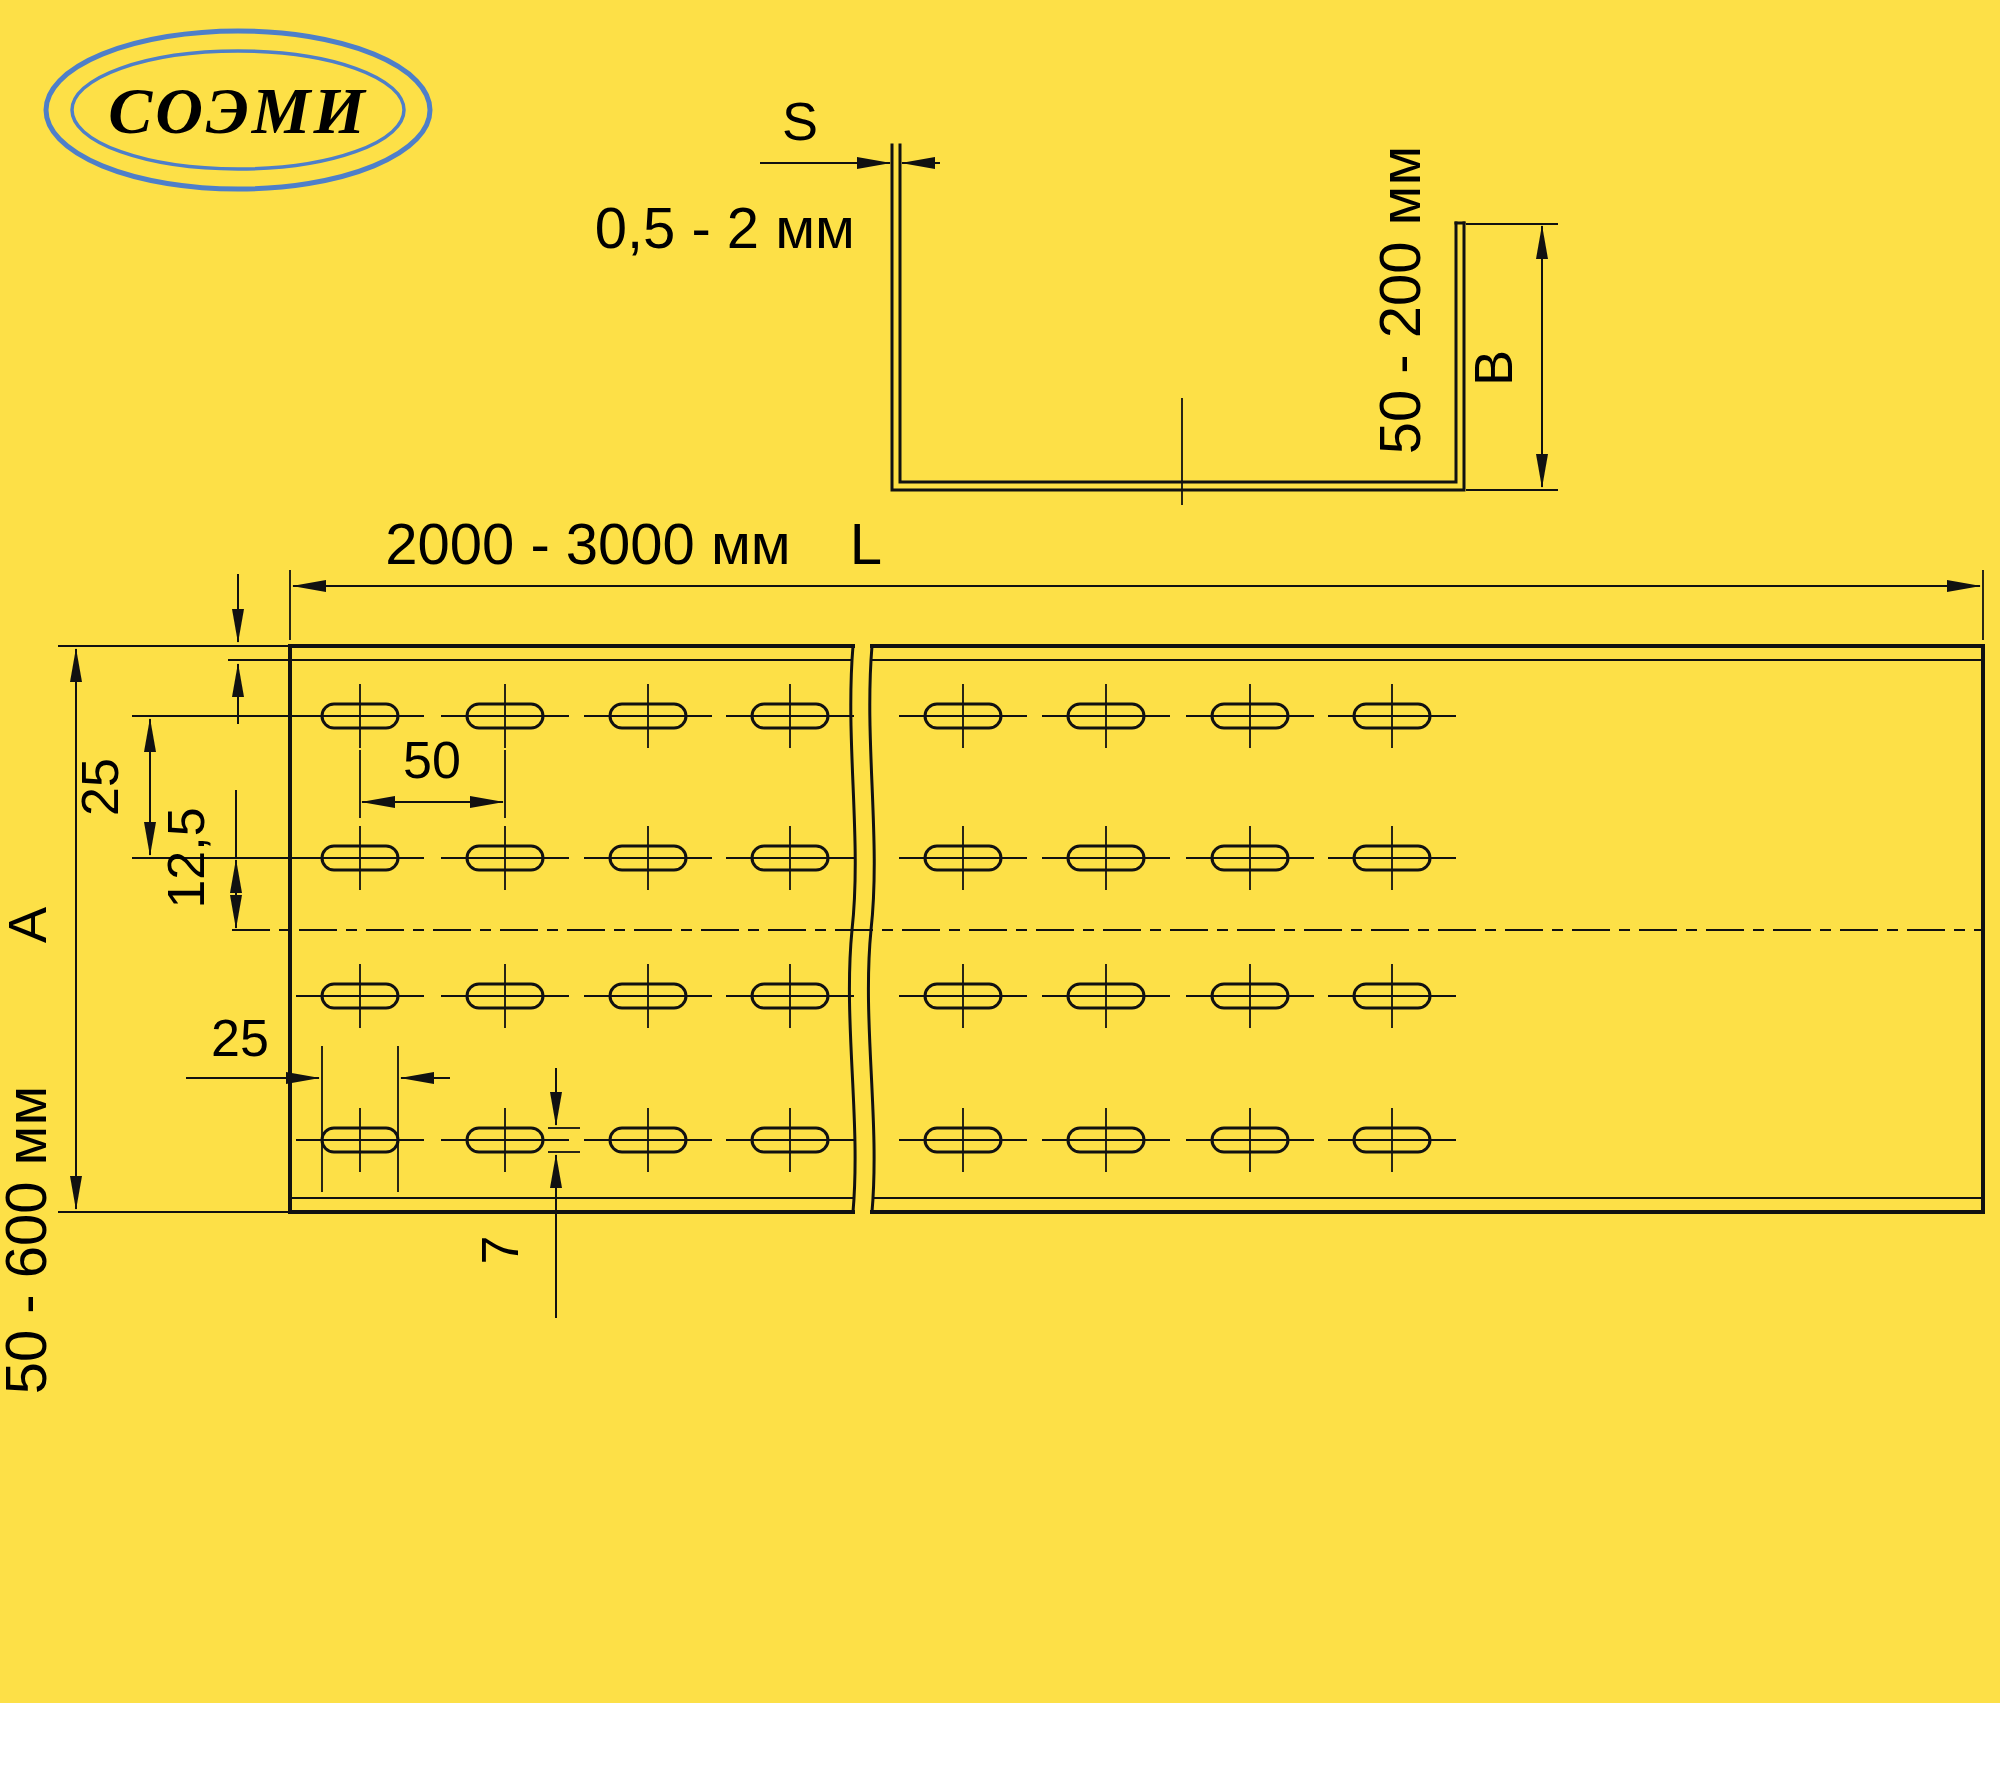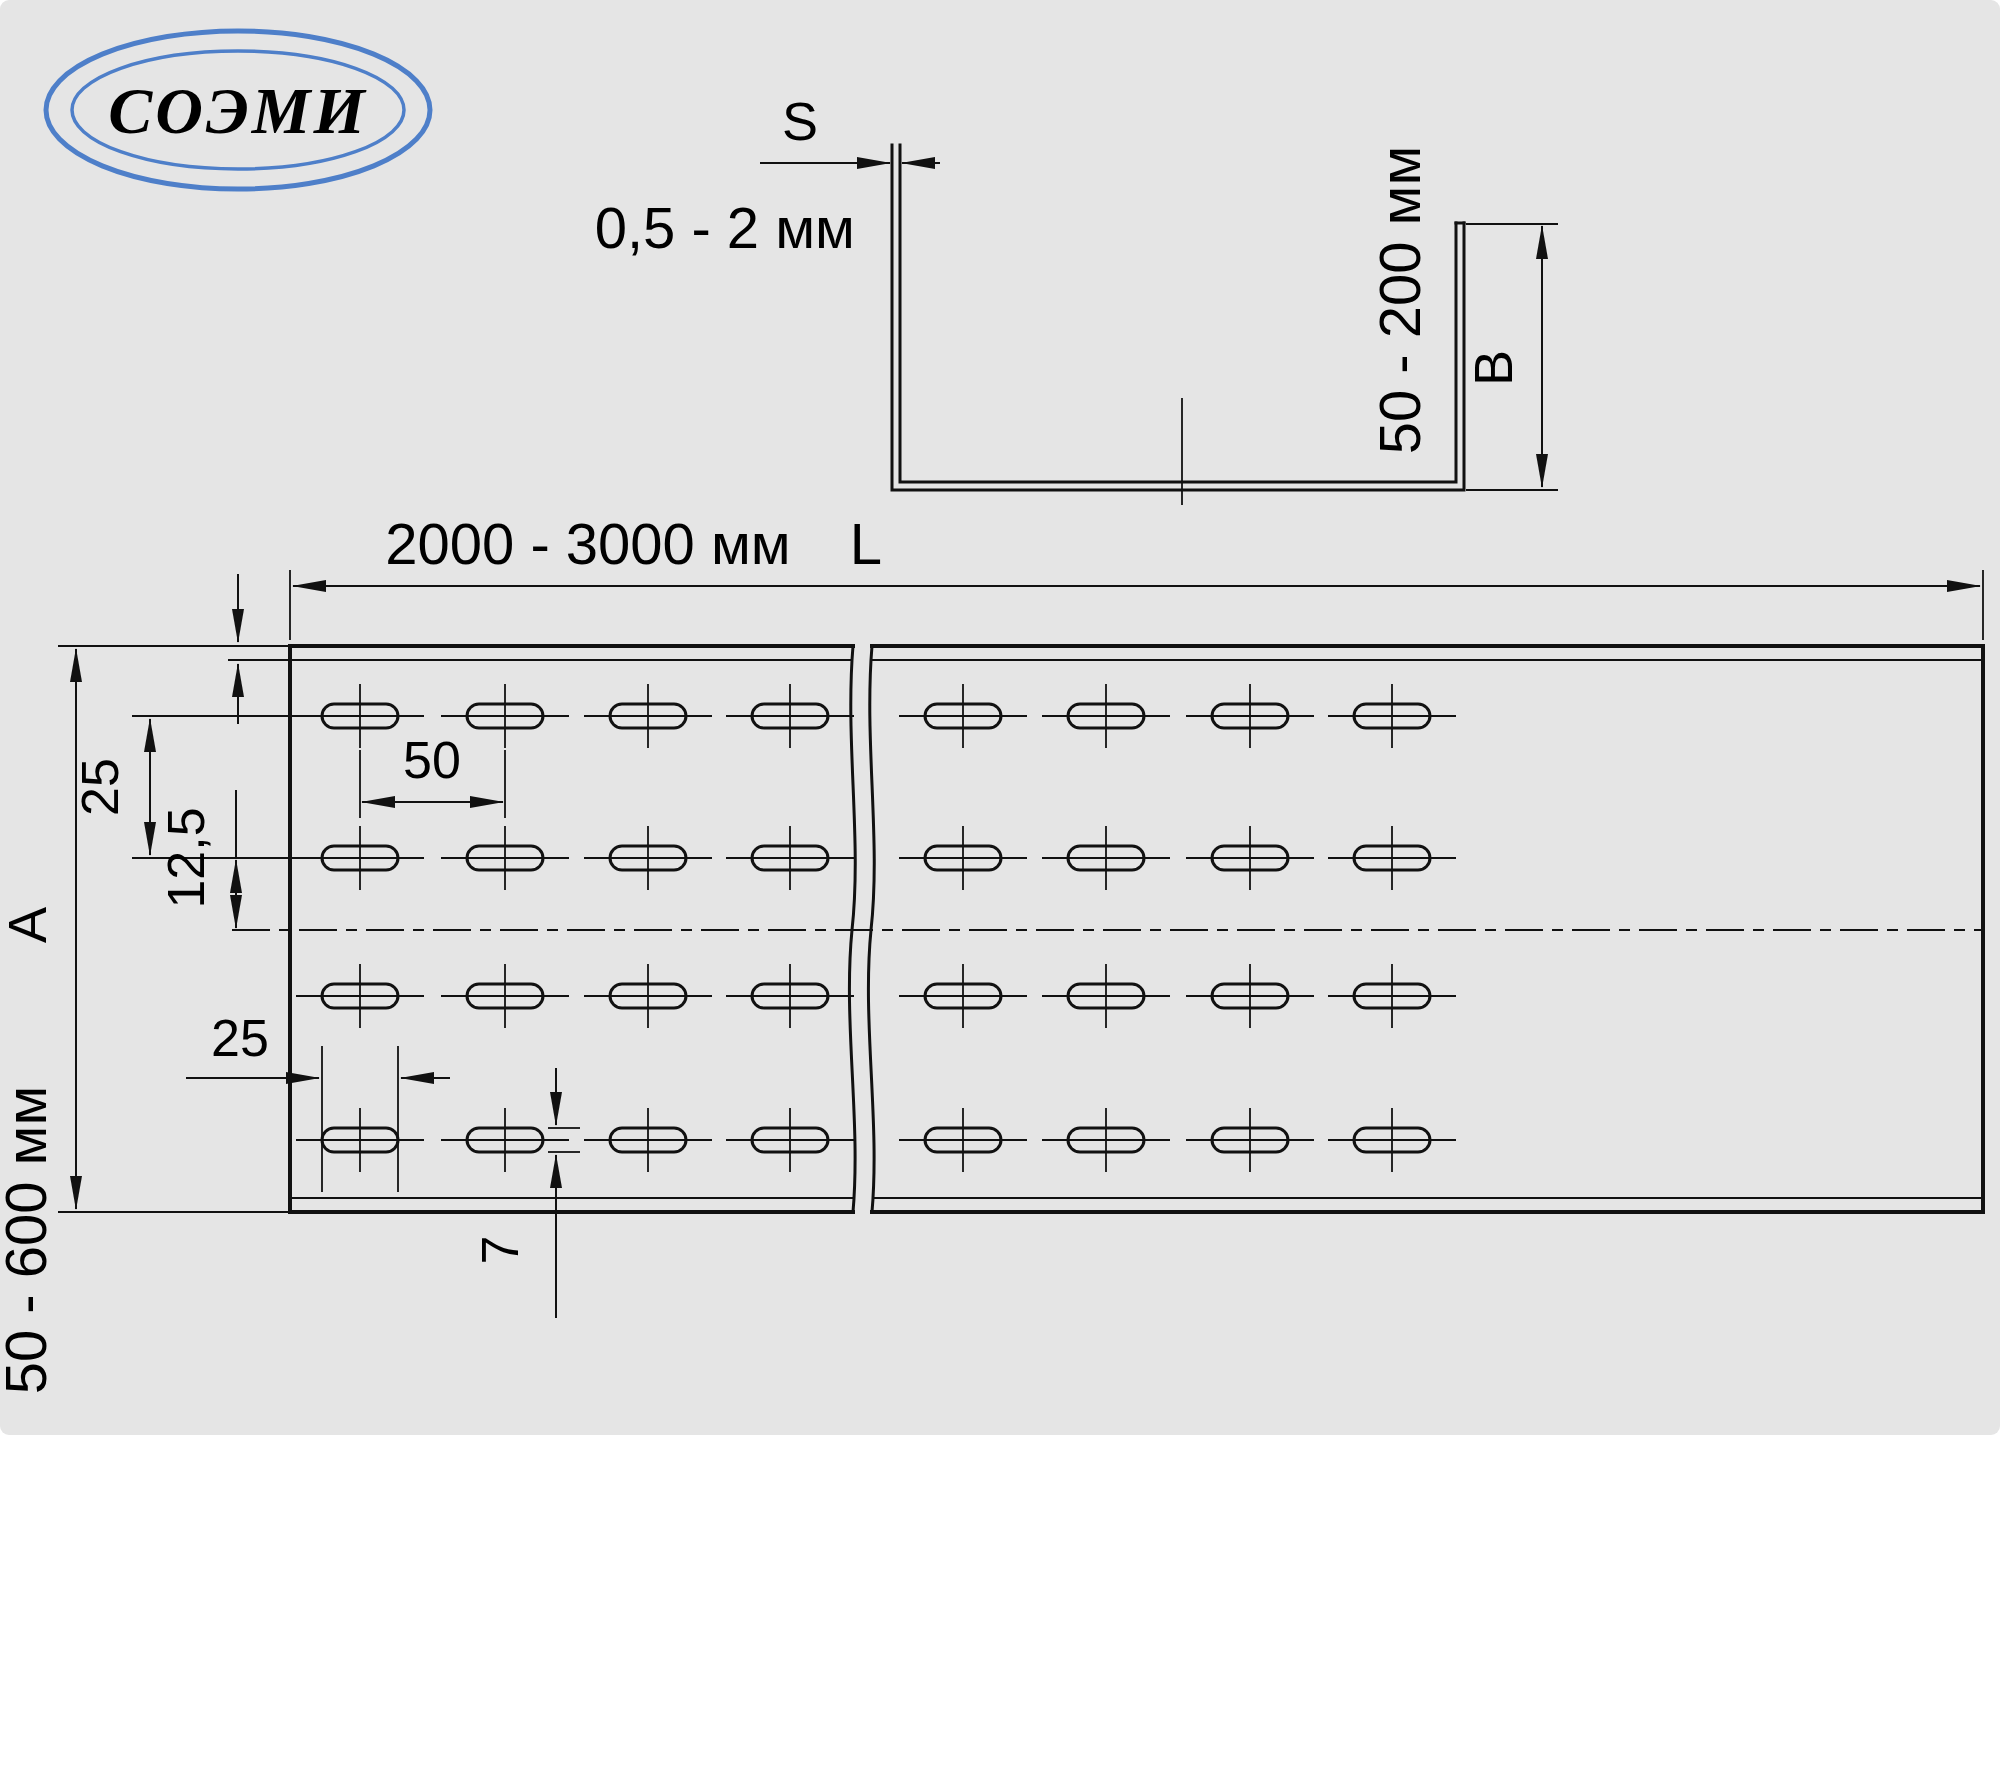--- a/index.html
+++ b/index.html
@@ -1,21 +1,20 @@
 <!DOCTYPE html>
 <html><head>
 <meta charset="utf-8">
 <style>
   html,body{margin:0;padding:0;background:#ffffff;}
   .canvas{
     position:relative;
-    width:2000px;height:1435px;
-    background:#e5e5e5;
+    width:2000px;height:1703px;
+    background:#fde047;
     font-family:"Liberation Sans", sans-serif;
-    border-radius:9px;
   }
   svg{display:block;}
   text{
     font-family:"Liberation Sans", sans-serif;
     fill:#000000;
   }
   .dim-txt{font-size:52px;}
   .big-txt{font-size:58px;}
   .sym-txt{font-size:54px;}
   .logo-txt{

